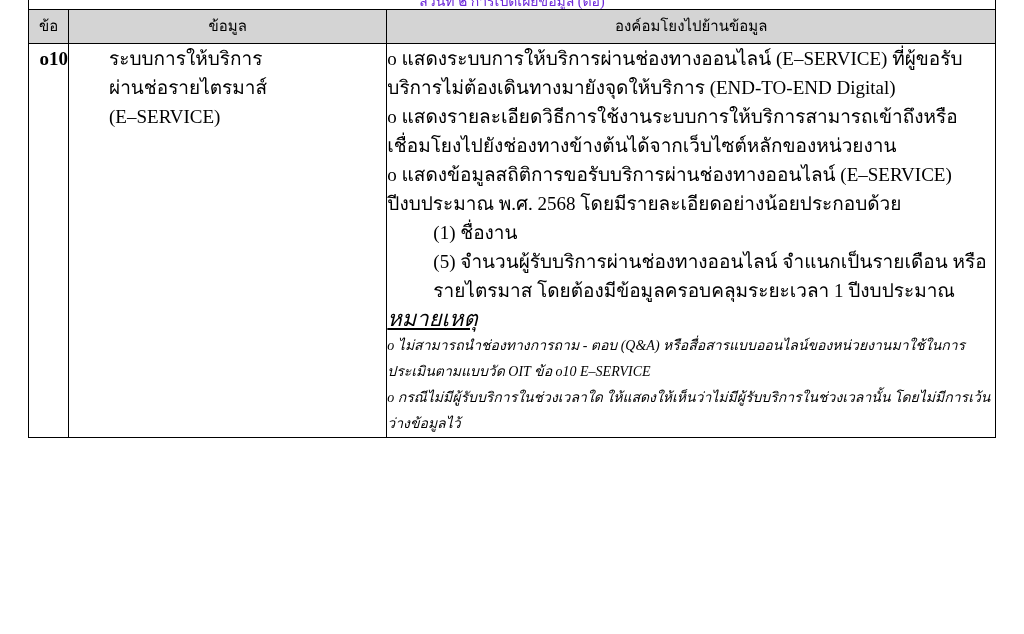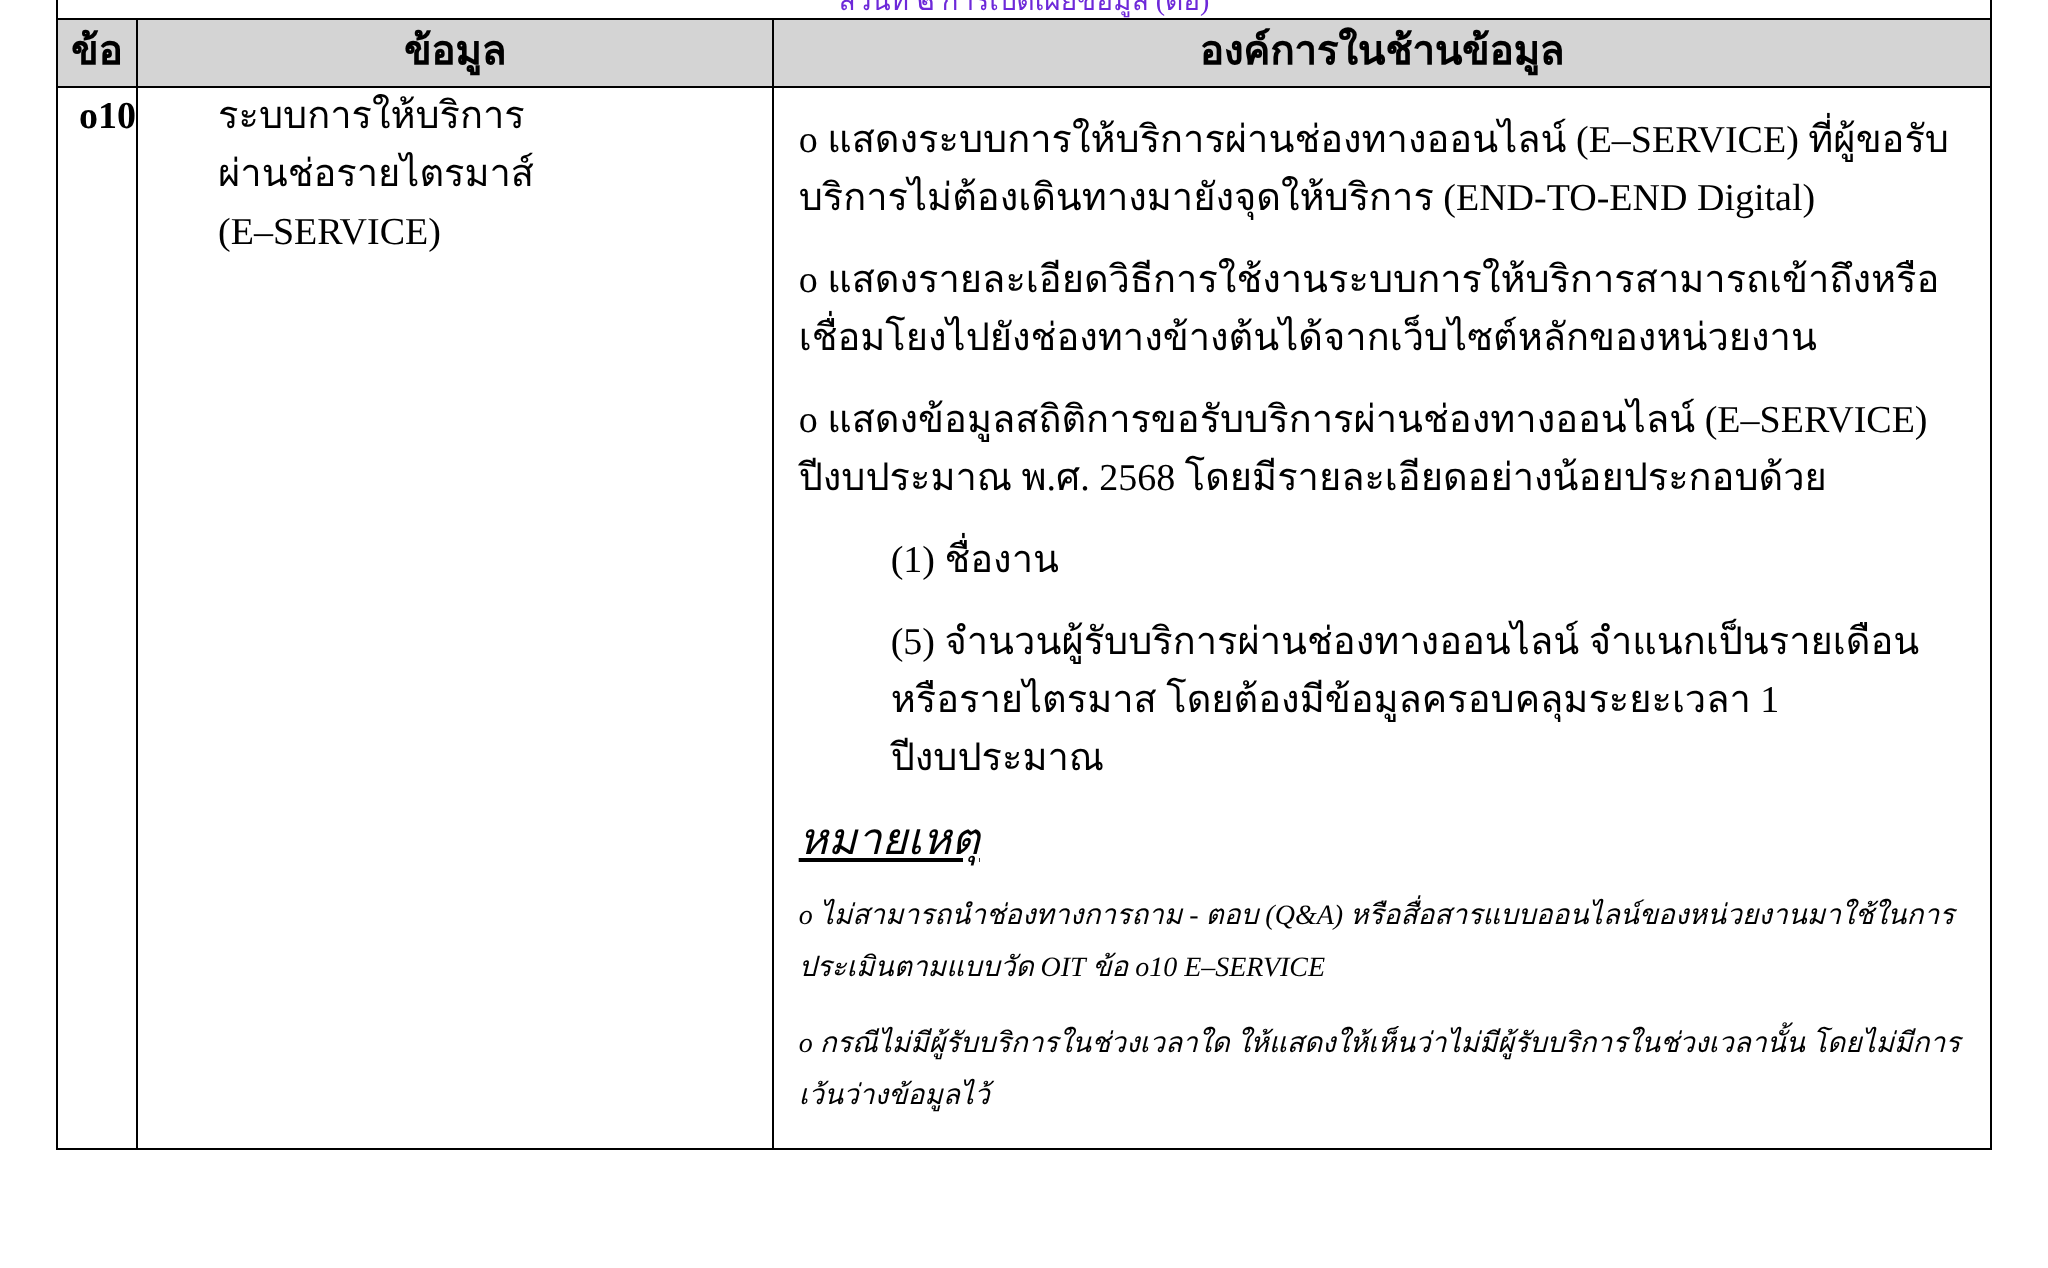--- a/index.html
+++ b/index.html
@@ -53,24 +53,24 @@
     line-height: 14px;
     color: #6d28d9;
     white-space: nowrap;
     overflow: hidden;
     height: 14px;
   }
   
   .hdr td {
     background: #d4d4d4;
     text-align: center;
-    font-size: 20px;
+    font-size: 15px;
     line-height: 24px;
     padding: 4px 2px 5px 2px;
-    font-weight: bold;
+    font-weight: normal;
   }
   .col-no { width: 40px; }
   .col-info { width: 318px; }
   .col-comp { width: 608px; }
 
   .body-row td {
     font-size: 19px;
     line-height: 29px;
   }
   .cell-no {
@@ -80,21 +80,21 @@
     font-weight: bold;
   }
   .cell-info {
     padding: 9px 10px 0 14px;
   }
   .cell-info .line { white-space: nowrap; margin-left: 40px; }
   .cell-comp {
     padding: 9px 12px 10px 12px;
   }
   .cell-comp p {
-    margin: 12px;
+    margin: 0;
   }
   .bullet-line {
     text-indent: 0;
   }
   .indent1 {
     padding-left: 46px;
   }
   .note-head {
     font-style: italic;
     text-decoration: underline;
@@ -120,21 +120,21 @@
     </colgroup>
     <tbody>
       <tr class="cap-row">
         <td colspan="3">
           <div class="cap-text">ส่วนที่ ๒ การเปิดเผยข้อมูล (ต่อ)</div>
         </td>
       </tr>
       <tr class="hdr">
         <td>ข้อ</td>
         <td>ข้อมูล</td>
-        <td>องค์การในช้านข้อมูล</td>
+        <td>องค์อมโยงไปย้านข้อมูล</td>
       </tr>
       <tr class="body-row">
         <td class="cell-no">o10</td>
         <td class="cell-info">
           <div class="line">ระบบการให้บริการ</div>
           <div class="line">ผ่านช่อรายไตรมาส์</div>
           <div class="line">(E–SERVICE)</div>
         </td>
         <td class="cell-comp">
           <p class="bullet-line">o แสดงระบบการให้บริการผ่านช่องทางออนไลน์ (E–SERVICE) ที่ผู้ขอรับบริการไม่ต้องเดินทางมายังจุดให้บริการ (END-TO-END Digital)</p>

